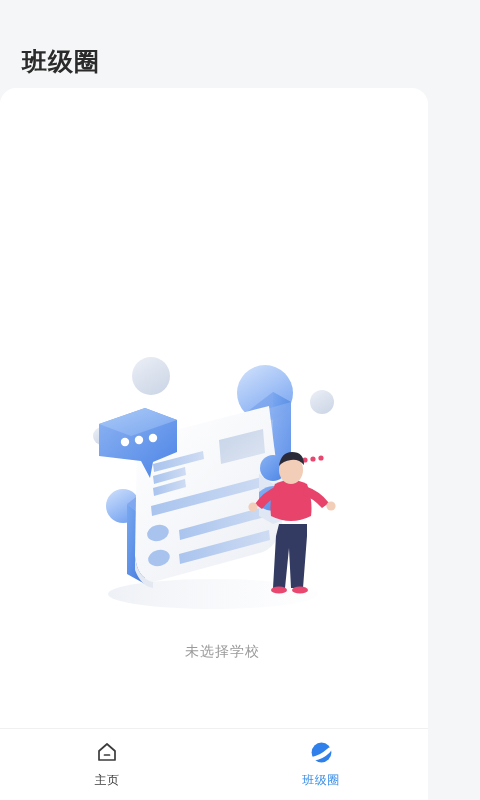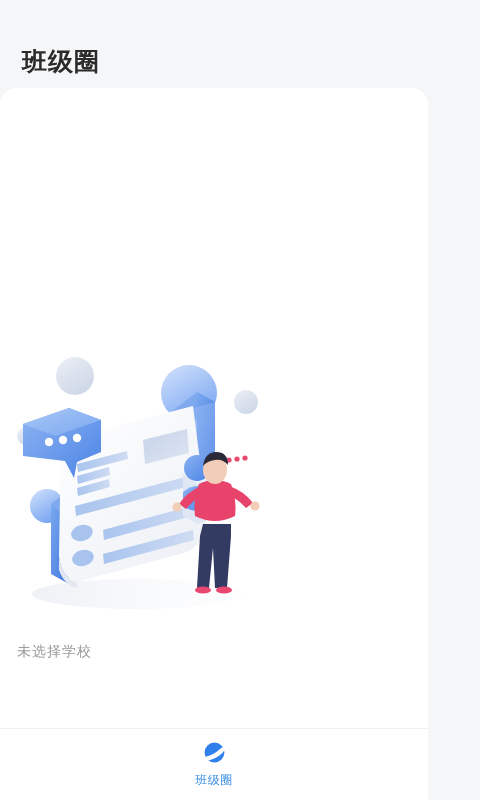--- a/index.html
+++ b/index.html
@@ -44,20 +44,21 @@
     align-items:center;
     justify-content:center;
     overflow:hidden;
   }
   .empty-wrap {
     position:absolute;
     left:17px; right:0;
     top:268px;
     display:flex;
     flex-direction:column;
+    align-items:center;
   }
   .illus {
     width:260px; height:265px;
     position:relative;
   }
   .empty-text {
     margin-top:22px;
     font-size:14px;
     color:#9a9a9a;
     letter-spacing:1px;
@@ -229,20 +230,29 @@
         </svg>
       </div>
 
       <div class="empty-text">未选择学校</div>
     </div>
 
   </div>
 
   <div class="tabbar">
 
+    <div class="tab">
+      <span class="tab-icon">
+        <svg viewBox="0 0 24 24" width="24" height="24" fill="none" stroke="#3b3b3b" stroke-width="1.7" stroke-linejoin="round" stroke-linecap="round">
+          <path d="M4 11 L12 4 L20 11 L20 20 L4 20 Z"></path>
+          <line x1="9.5" y1="15" x2="14.5" y2="15"></line>
+        </svg>
+      </span>
+      <span class="tab-label">主页</span>
+    </div>
 
     <div class="tab active">
       <span class="tab-icon">
         <svg viewBox="0 0 24 24" width="25" height="25">
           <circle cx="12" cy="12" r="9.5" fill="#2f80ea"></circle>
           <path d="M2.8 16.2 q8 -1.6 14.2 -7.4 q3.2 -3 4.4 -1.2 q1 1.8 -2.2 5 q-6.4 6.2 -14.6 7 q-2 .2 -1.8 -3.4 Z" fill="#ffffff"></path>
         </svg>
       </span>
       <span class="tab-label">班级圈</span>
     </div>

